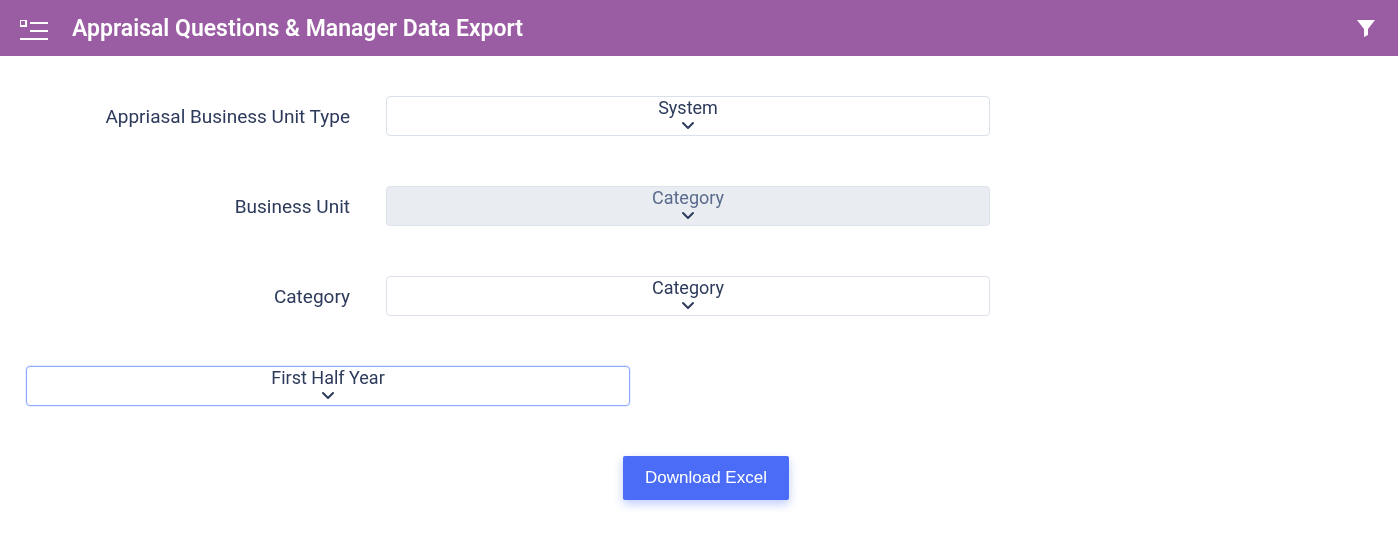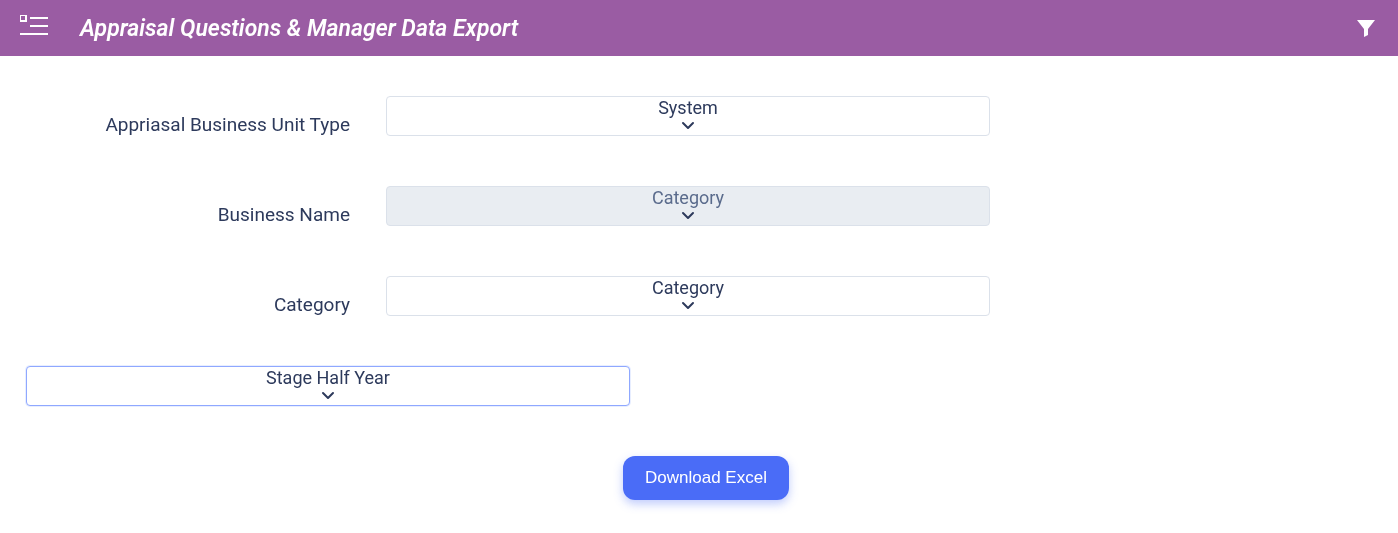--- a/index.html
+++ b/index.html
@@ -17,23 +17,22 @@
     .header {
       background: #9a5ca3;
       height: 56px;
       display: flex;
       align-items: center;
       padding: 0 20px;
       justify-content: space-between;
     }
     .header-left {
       display: flex;
-      align-items: flex-start;
-      gap: 32px;
-      font-style: italic;
+      align-items: flex-end;
+      gap: 24px;
     }
     .menu-icon {
       display: flex;
       align-items: center;
       justify-content: center;
       color: #ffffff;
     }
     .page-title {
       color: #ffffff;
       font-size: 23px;
@@ -45,21 +44,21 @@
       align-items: center;
       justify-content: center;
     }
     .content {
       padding: 40px 20px 20px 20px;
       background: #ffffff;
       margin: 0 6px;
     }
     .form-row {
       display: flex;
-      align-items: flex-end;
+      align-items: center;
       margin-bottom: 50px;
     }
     .form-label {
       width: 360px;
       text-align: right;
       padding-right: 36px;
       color: #2d3a5c;
       font-size: 19px;
       font-weight: 400;
     }
@@ -102,21 +101,21 @@
       display: flex;
       justify-content: center;
       margin-left: -360px;
     }
     .download-btn {
       background: #4a6cf7;
       color: #ffffff;
       border: none;
       padding: 12px 22px;
       font-size: 17px;
-      border-radius: 12px;
+      border-radius: 2px;
       cursor: pointer;
       box-shadow: 0 4px 10px rgba(74,108,247,0.35);
     }
   </style>
 </head>
 <body>
 
 <div class="header">
   <div class="header-left">
     <span class="menu-icon">
@@ -144,21 +143,21 @@
       <span>System</span>
       <span class="chevron">
         <svg width="14" height="14" viewBox="0 0 14 14">
             <path d="M2 5l5 5 5-5" stroke="#2d3a5c" stroke-width="2" fill="none" stroke-linecap="round" stroke-linejoin="round"></path>
           </svg>
       </span>
     </div>
   </div>
 
   <div class="form-row">
-    <label class="form-label">Business Name</label>
+    <label class="form-label">Business Unit</label>
     <div class="form-select disabled">
       <span>Category</span>
       <span class="chevron">
         <svg width="14" height="14" viewBox="0 0 14 14">
             <path d="M2 5l5 5 5-5" stroke="#2d3a5c" stroke-width="2" fill="none" stroke-linecap="round" stroke-linejoin="round"></path>
           </svg>
       </span>
     </div>
   </div>
 
@@ -169,21 +168,21 @@
       <span class="chevron">
         <svg width="14" height="14" viewBox="0 0 14 14">
             <path d="M2 5l5 5 5-5" stroke="#2d3a5c" stroke-width="2" fill="none" stroke-linecap="round" stroke-linejoin="round"></path>
           </svg>
       </span>
     </div>
   </div>
 
   <div class="form-row">
     <div class="form-select highlighted">
-      <span>Stage Half Year</span>
+      <span>First Half Year</span>
       <span class="chevron">
         <svg width="14" height="14" viewBox="0 0 14 14">
             <path d="M2 5l5 5 5-5" stroke="#2d3a5c" stroke-width="2" fill="none" stroke-linecap="round" stroke-linejoin="round"></path>
           </svg>
       </span>
     </div>
   </div>
 
   <div class="button-container">
     <div class="button-wrap">

